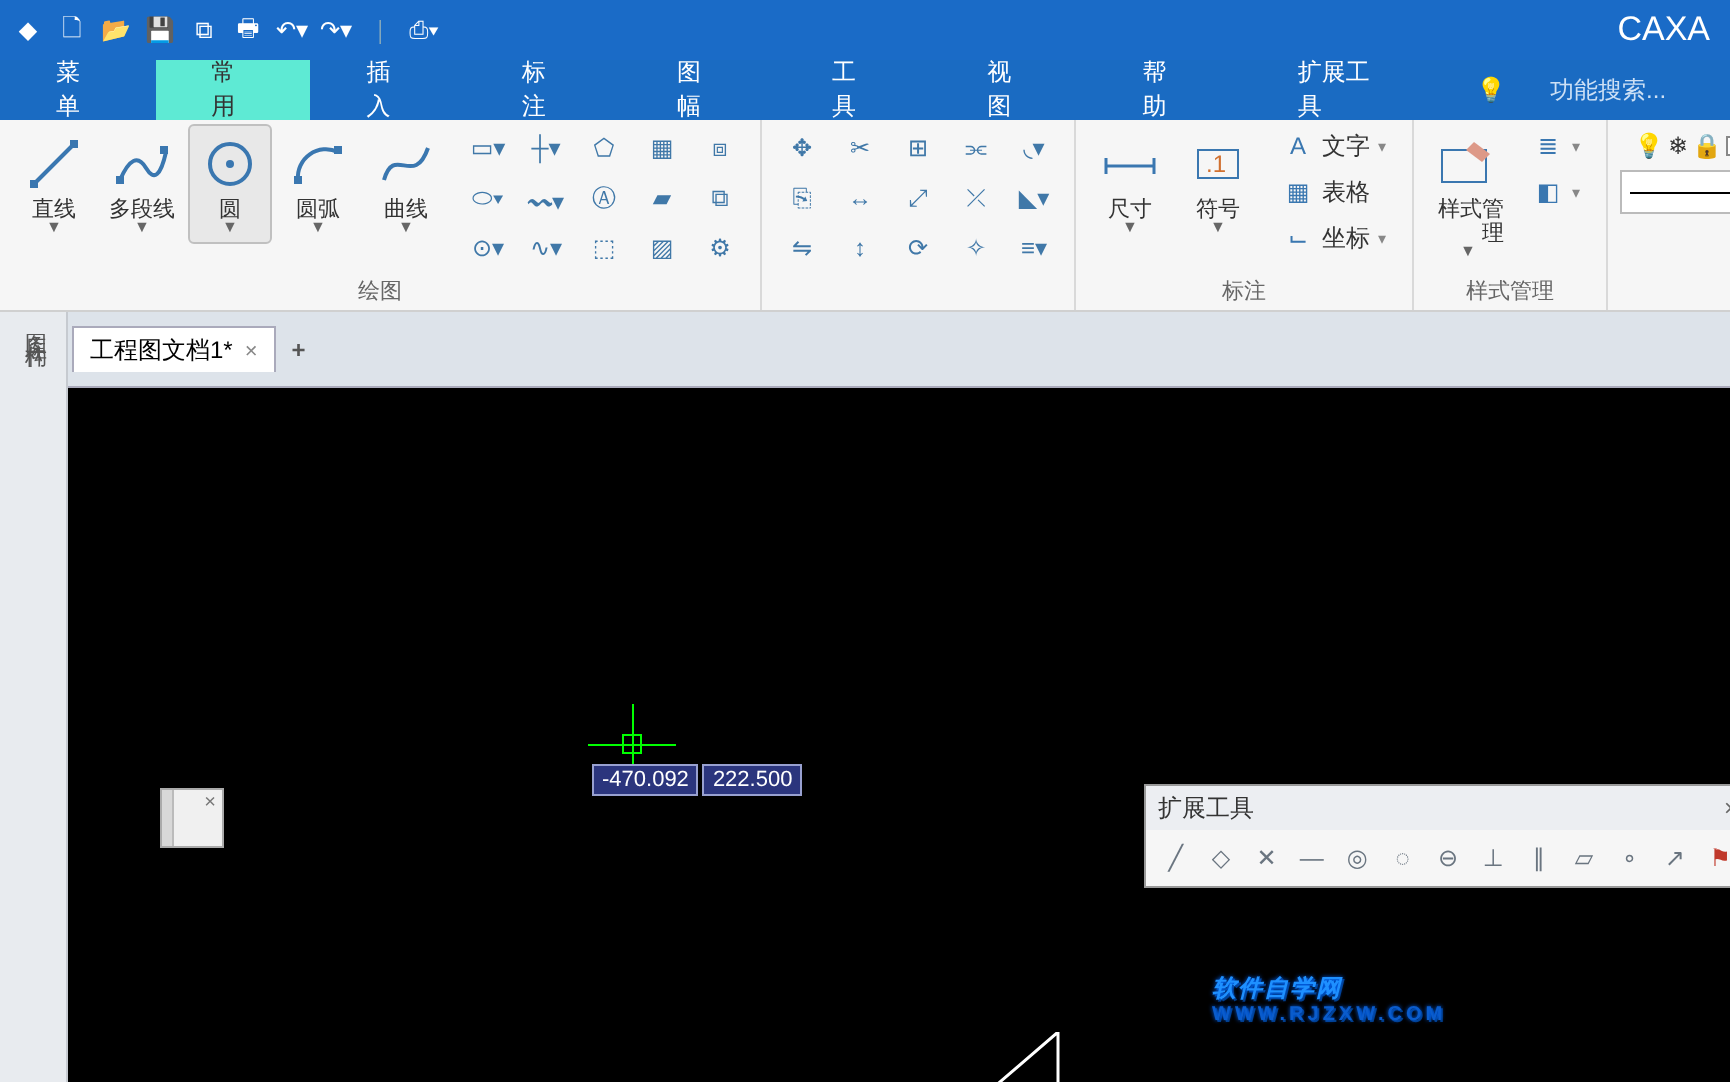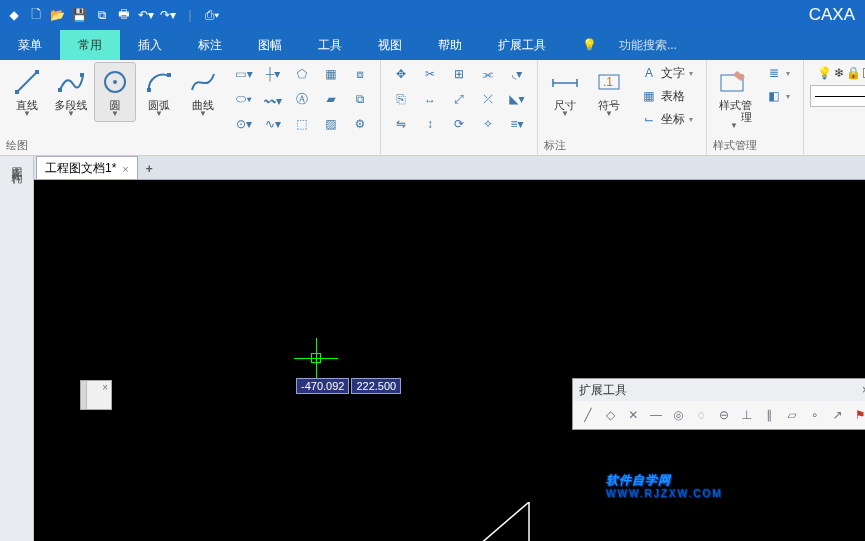--- a/index.html
+++ b/index.html
@@ -2,61 +2,61 @@
 <html><head>
 <meta charset="utf-8">
 <style>
 *{margin:0;padding:0;box-sizing:border-box;font-family:"Microsoft YaHei",sans-serif;font-size:12px}
 body{width:865px;height:541px;overflow:hidden;background:#fff}
 .titlebar{height:30px;background:#1a6bc7;display:flex;align-items:center;padding:0 4px;color:#fff}
 .titlebar .qat{display:flex;gap:2px;align-items:center}
 .titlebar .qat span{width:20px;height:20px;display:flex;align-items:center;justify-content:center;border-radius:2px;cursor:pointer}
 .titlebar .apptitle{margin-left:auto;font-size:17px;padding-right:6px}
 .menubar{height:30px;background:#1a6bc2;display:flex;align-items:stretch;color:#fff}
-.menubar .menu{padding:0 18px;display:flex;align-items:center;cursor:pointer}
+.menubar .menu{padding:0 28px;display:flex;align-items:center;cursor:pointer}
 .menubar .menu.active{background:#5eead4;color:#333}
 .menubar .search{margin-left:18px;display:flex;align-items:center;color:#cde0f5}
 .menubar .search input{background:transparent;border:none;color:#bef264;outline:none;margin-left:22px;width:90px}
 .menubar .search input::placeholder{color:#cde0f5}
 .ribbon{height:96px;background:#f6f6f6;border-bottom:1px solid #d0d0d0;display:flex}
 .ribgroup{border-right:1px solid #d9d9d9;padding:2px 6px 0;display:flex;flex-direction:column}
 .ribgroup .body{flex:1;display:flex;align-items:flex-start;gap:2px}
-.ribgroup .label{text-align:left;color:#666;font-size:11px;padding:2px 0}
+.ribgroup .label{text-align:center;color:#666;font-size:11px;padding:2px 0}
 .bigbtn{width:42px;display:flex;flex-direction:column;align-items:center;padding:4px 2px;border:1px solid transparent;border-radius:3px;cursor:pointer}
 .bigbtn.sel{background:#e8e8e8;border:1px solid #c0c0c0}
 .bigbtn .ic{width:30px;height:30px;display:flex;align-items:center;justify-content:center}
 .bigbtn .lbl{font-size:11px;color:#333;margin-top:2px;text-align:right;line-height:12px}
 .bigbtn .dd{font-size:8px;color:#666;line-height:6px}
 .grid3{display:grid;grid-template-columns:repeat(5,28px);grid-auto-rows:24px;gap:1px}
 .grid3 .sb{width:28px;height:24px;display:flex;align-items:center;justify-content:center;border:1px solid transparent;border-radius:2px;cursor:pointer;color:#4078a8}
 .col{display:flex;flex-direction:column;gap:1px}
 .rowbtn{height:22px;display:flex;align-items:center;padding:0 6px;border:1px solid transparent;border-radius:2px;cursor:pointer;color:#333;white-space:nowrap;gap:4px}
 .rowbtn .ric{width:16px;height:16px;display:flex;align-items:center;justify-content:center;color:#3a77b0}
 .propcombo{width:86px;height:22px;border:1px solid #bbb;background:#fff;display:flex;align-items:center;padding:0 4px;font-size:11px}
-.tabstrip{height:24px;background:#dde3ea;display:flex;align-items:flex-end;border-bottom:1px solid #aab}
+.tabstrip{height:38px;background:#dde3ea;display:flex;align-items:center;border-bottom:1px solid #aab}
 .sidetools{width:34px;background:#e8ebef;border-right:1px solid #c6cad0;display:flex;flex-direction:column;align-items:center;padding-top:2px;gap:6px;color:#555}
 .sidetools span{writing-mode:vertical-rl;font-size:11px;cursor:pointer}
 .doctab{background:#fff;border:1px solid #aab;border-bottom:none;padding:3px 8px 2px;margin-left:2px;display:flex;align-items:center;gap:6px;font-size:11px}
 .doctab .x{color:#888;cursor:pointer;font-size:11px}
 .addtab{padding:3px 8px;color:#555;cursor:pointer;font-weight:bold}
 .canvas{flex:1;background:#000;position:relative;overflow:hidden}
 .crosshair-h{position:absolute;height:1px;background:#0f0;left:260px;width:44px;top:178px}
 .crosshair-v{position:absolute;width:1px;background:#0f0;top:158px;height:42px;left:282px}
 .pickbox{position:absolute;width:10px;height:10px;border:1px solid #0f0;left:277px;top:173px}
-.coord{position:absolute;left:262px;top:198px;display:flex;gap:2px}
+.coord{position:absolute;left:262px;top:188px;display:flex;gap:2px}
 .coord span{background:#2b357d;color:#fff;border:1px solid #98a0d0;padding:1px 4px;font-size:11px}
 .triangle{position:absolute;left:315px;top:322px}
 .triangle svg{display:block}
 .osnap{position:absolute;left:538px;top:198px;width:304px;background:#f6f6f6;border:1px solid #999;box-shadow:0 2px 6px rgba(0,0,0,.4)}
 .osnap .titl{height:22px;display:flex;align-items:center;padding:0 6px;font-size:11px;color:#333;background:#eceef2;justify-content:space-between}
 .osnap .titl .x{cursor:pointer;color:#666}
 .osnap .icons{display:flex;padding:4px 6px;gap:5px}
 .osnap .icons span{width:20px;height:20px;display:flex;align-items:center;justify-content:center;color:#6a7580;cursor:pointer;border:1px solid transparent;border-radius:2px}
 .watermark{position:absolute;left:572px;top:280px;color:#1e90ff;font-weight:900;font-size:26px;font-style:italic;text-shadow:0 0 2px #06f,1px 1px 0 #003a80;letter-spacing:1px}
-.watermark .sub{font-size:10px;letter-spacing:2px;font-style:normal;font-weight:400;display:block;text-align:left;color:#0a5ccc;margin-top:-3px}
+.watermark .sub{font-size:10px;letter-spacing:2px;font-style:normal;font-weight:700;display:block;text-align:left;color:#0a5ccc;margin-top:-3px}
 .floatpal{position:absolute;left:46px;top:200px;width:32px;height:30px;background:#f0f0f0;border:1px solid #aaa;display:flex}
 .floatpal .h{width:6px;background:#d8d8d8;border-right:1px solid #bbb}
 .floatpal .b{flex:1;display:flex;align-items:flex-start;justify-content:flex-end;padding:1px 3px;color:#777;font-size:10px}
 </style>
 </head>
 <body>
 
 <div class="titlebar">
   <div class="qat">
     <span>◆</span>

